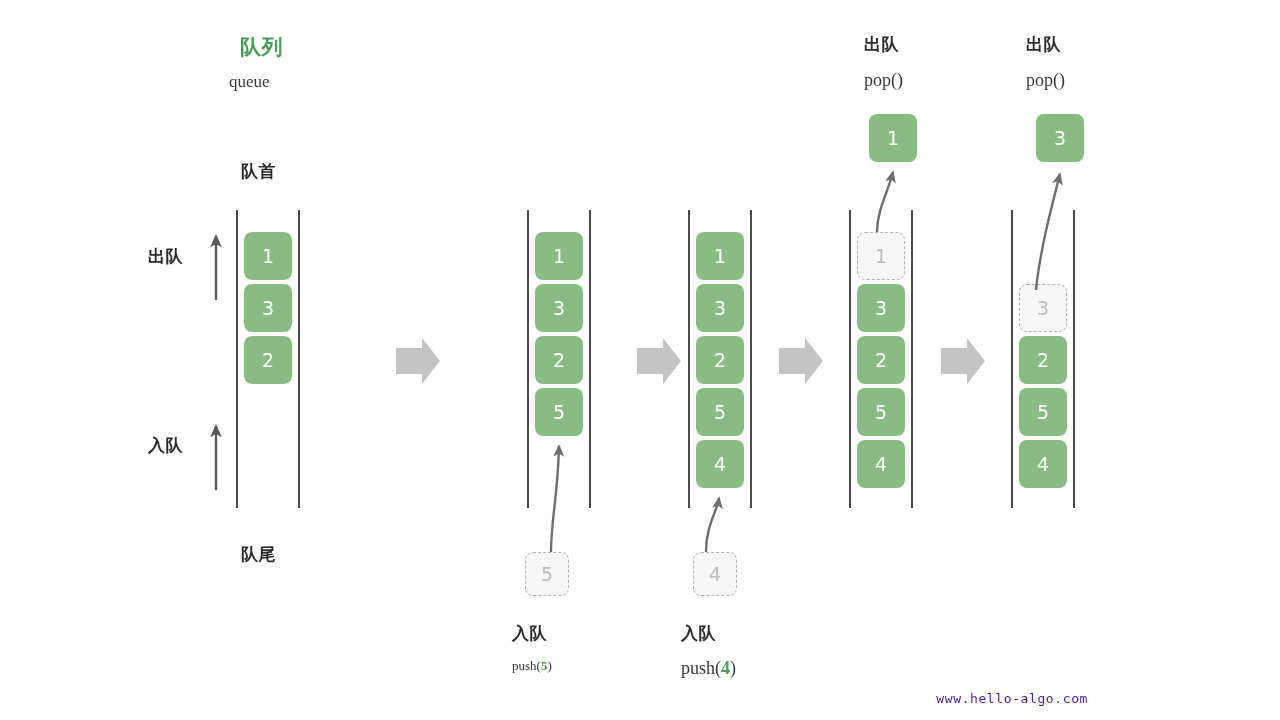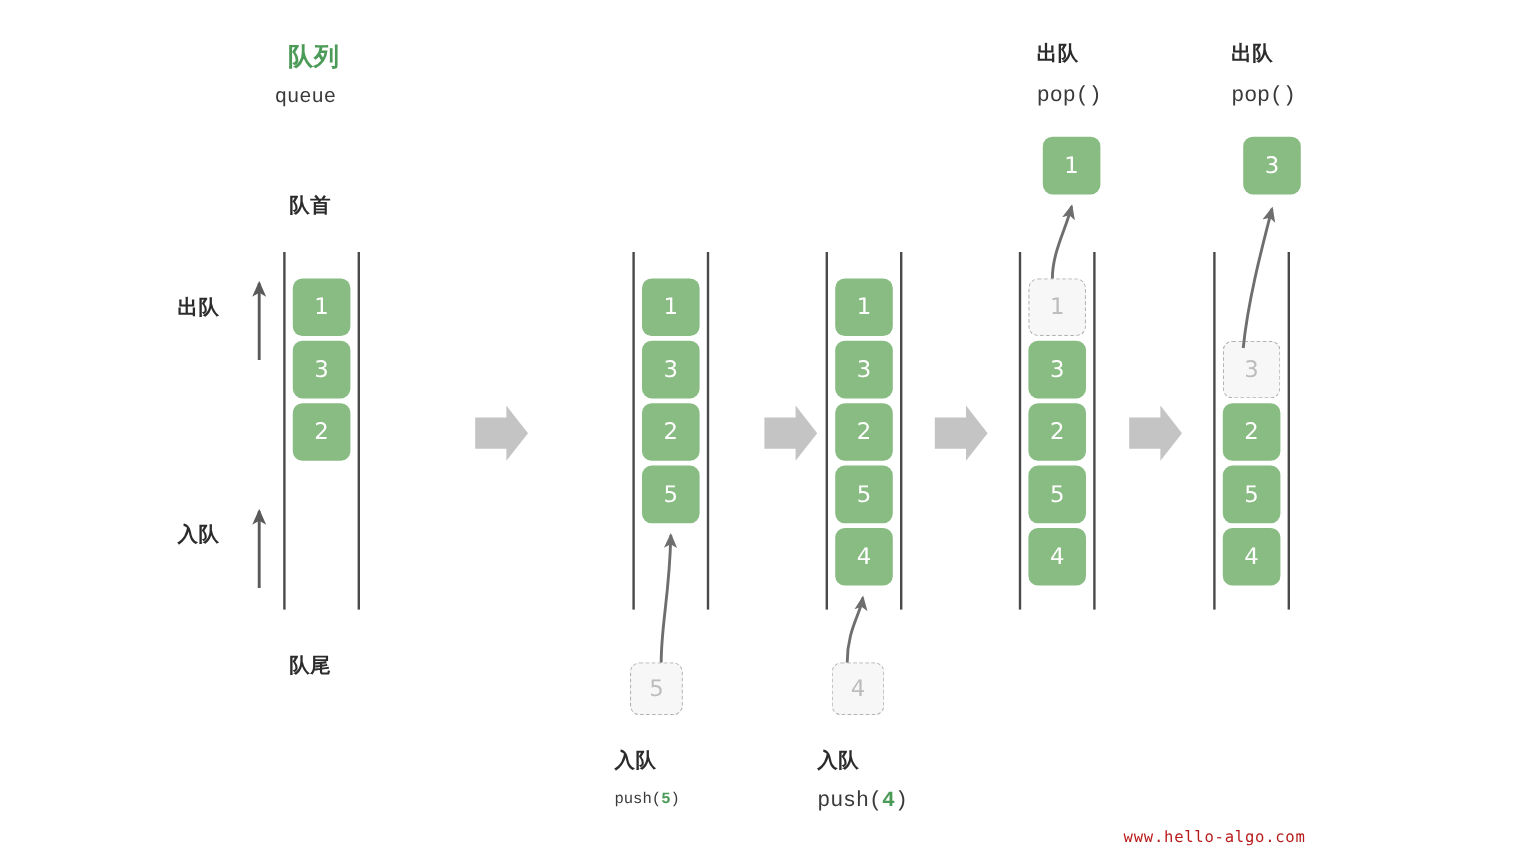--- a/index.html
+++ b/index.html
@@ -20,21 +20,21 @@
   .cn {
     position: absolute;
     font-family: "DejaVu Sans", "Liberation Sans", sans-serif;
     font-weight: bold;
     color: #2b2b2b;
     white-space: nowrap;
     letter-spacing: 0.5px;
   }
   .mono {
     position: absolute;
-    font-family: Liberation Mono, monospace;
+    font-family: Liberation Serif, serif;
     color: #3a3a3a;
     white-space: nowrap;
   }
   .title-green {
     color: #4c9a58;
     font-size: 21px;
   }
 
   
   .rail { position: absolute; }
@@ -78,21 +78,21 @@
     position: absolute; left: 0; top: 0;
     width: 1280px; height: 720px;
     pointer-events: none;
   }
 
   .watermark {
     position: absolute;
     right: 24px; bottom: 14px;
     font-family: "DejaVu Sans Mono", "Liberation Mono", monospace;
     font-size: 13px;
-    color: #b91c1c;
+    color: #4c1d95;
     letter-spacing: 0.6px;
   }
 </style>
 </head>
 <body>
 
 <div id="stage">
 
   <div class="cn title-green" style="left:240px; top:33px;">队列</div>
   <div class="mono" style="left:229px; top:72px; font-size:17px;">queue</div>

